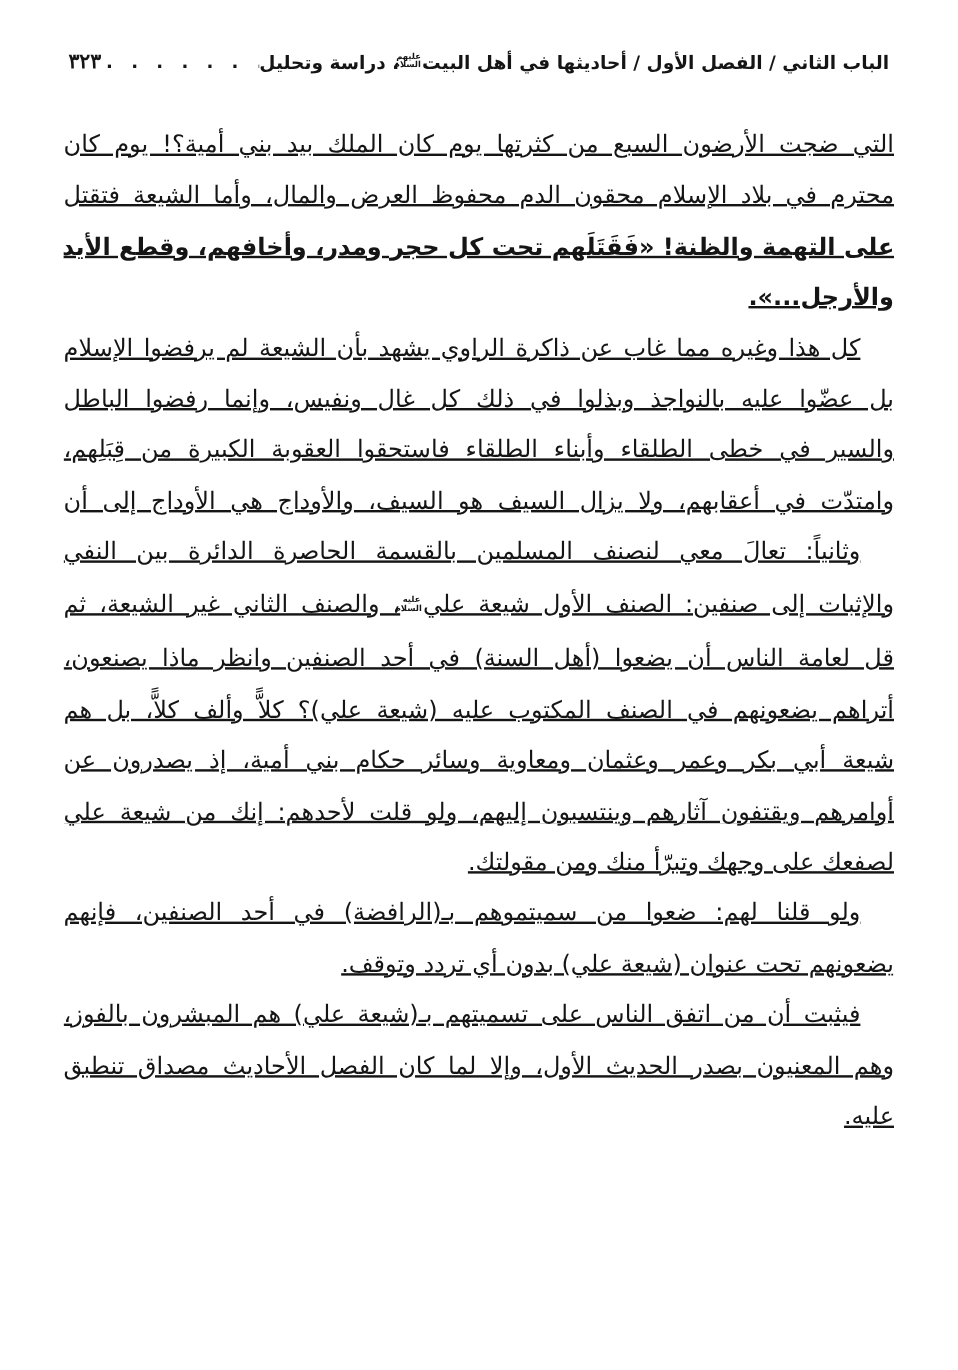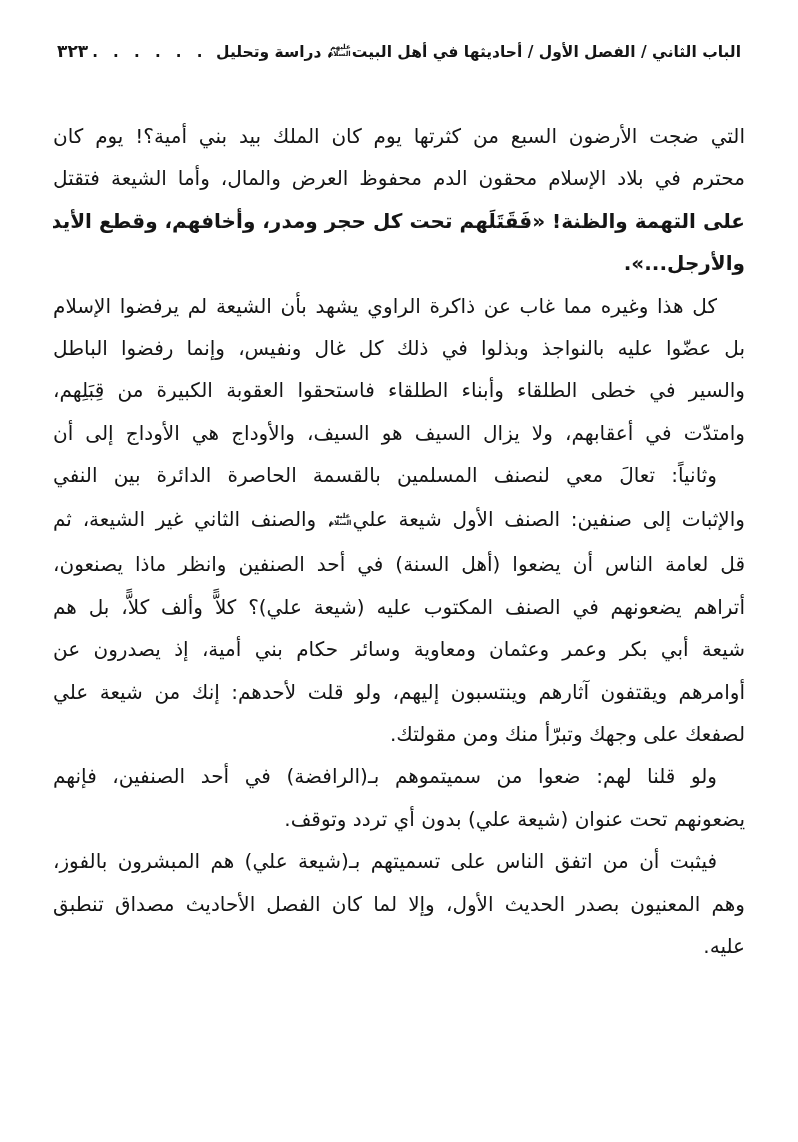--- a/index.html
+++ b/index.html
@@ -33,28 +33,30 @@
     direction: ltr;
     text-align: left;
     letter-spacing: 5px;
     padding: 0 8px 0 4px;
     font-size: 15px;
   }
   .page-num {
     flex: 0 0 auto;
     font-size: 17px;
     letter-spacing: 1px;
+    font-family: Liberation Serif, serif;
   }
   
   .body {
     position: absolute;
-    top: 115px;
+    top: 99px;
     right: 53px;
     left: 53px;
     font-size: 20px;
+    text-decoration: underline;
   }
   .para { margin: 0; }
   .line {
     line-height: 42.4px;
     text-align: justify;
     text-align-last: justify;
     overflow: hidden;
     white-space: nowrap;
   }
   .line.last { text-align-last: right; }

